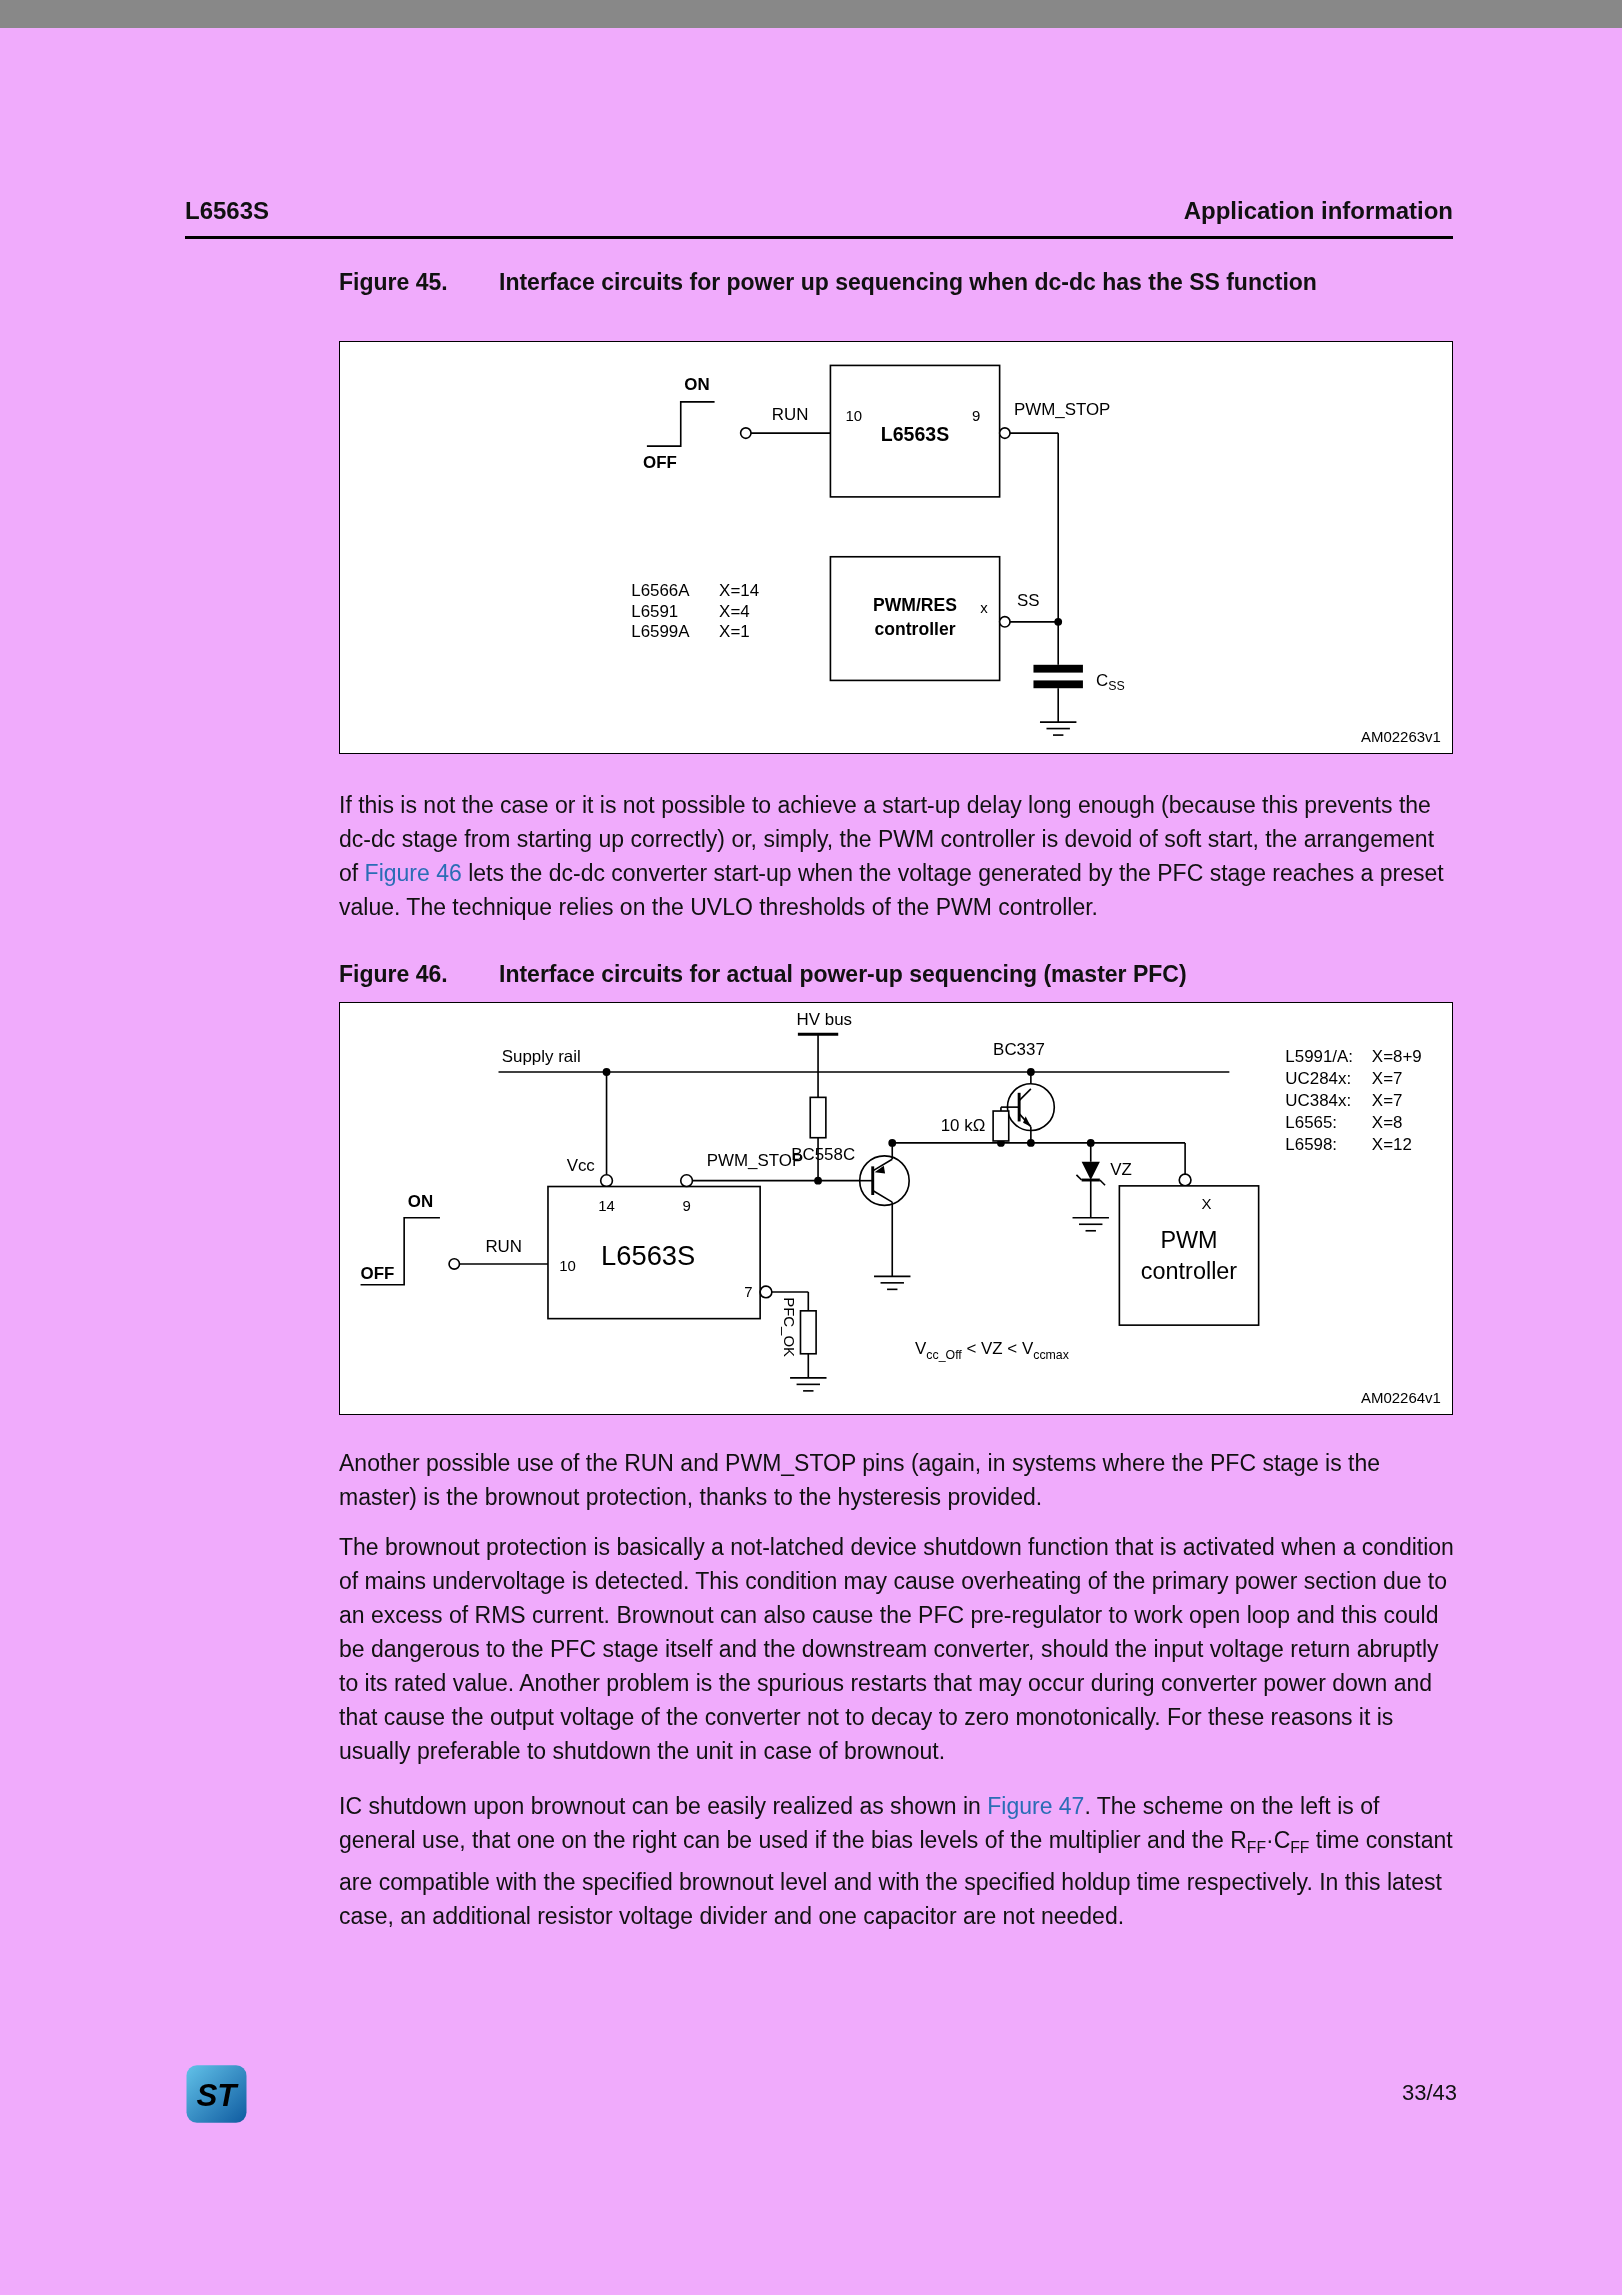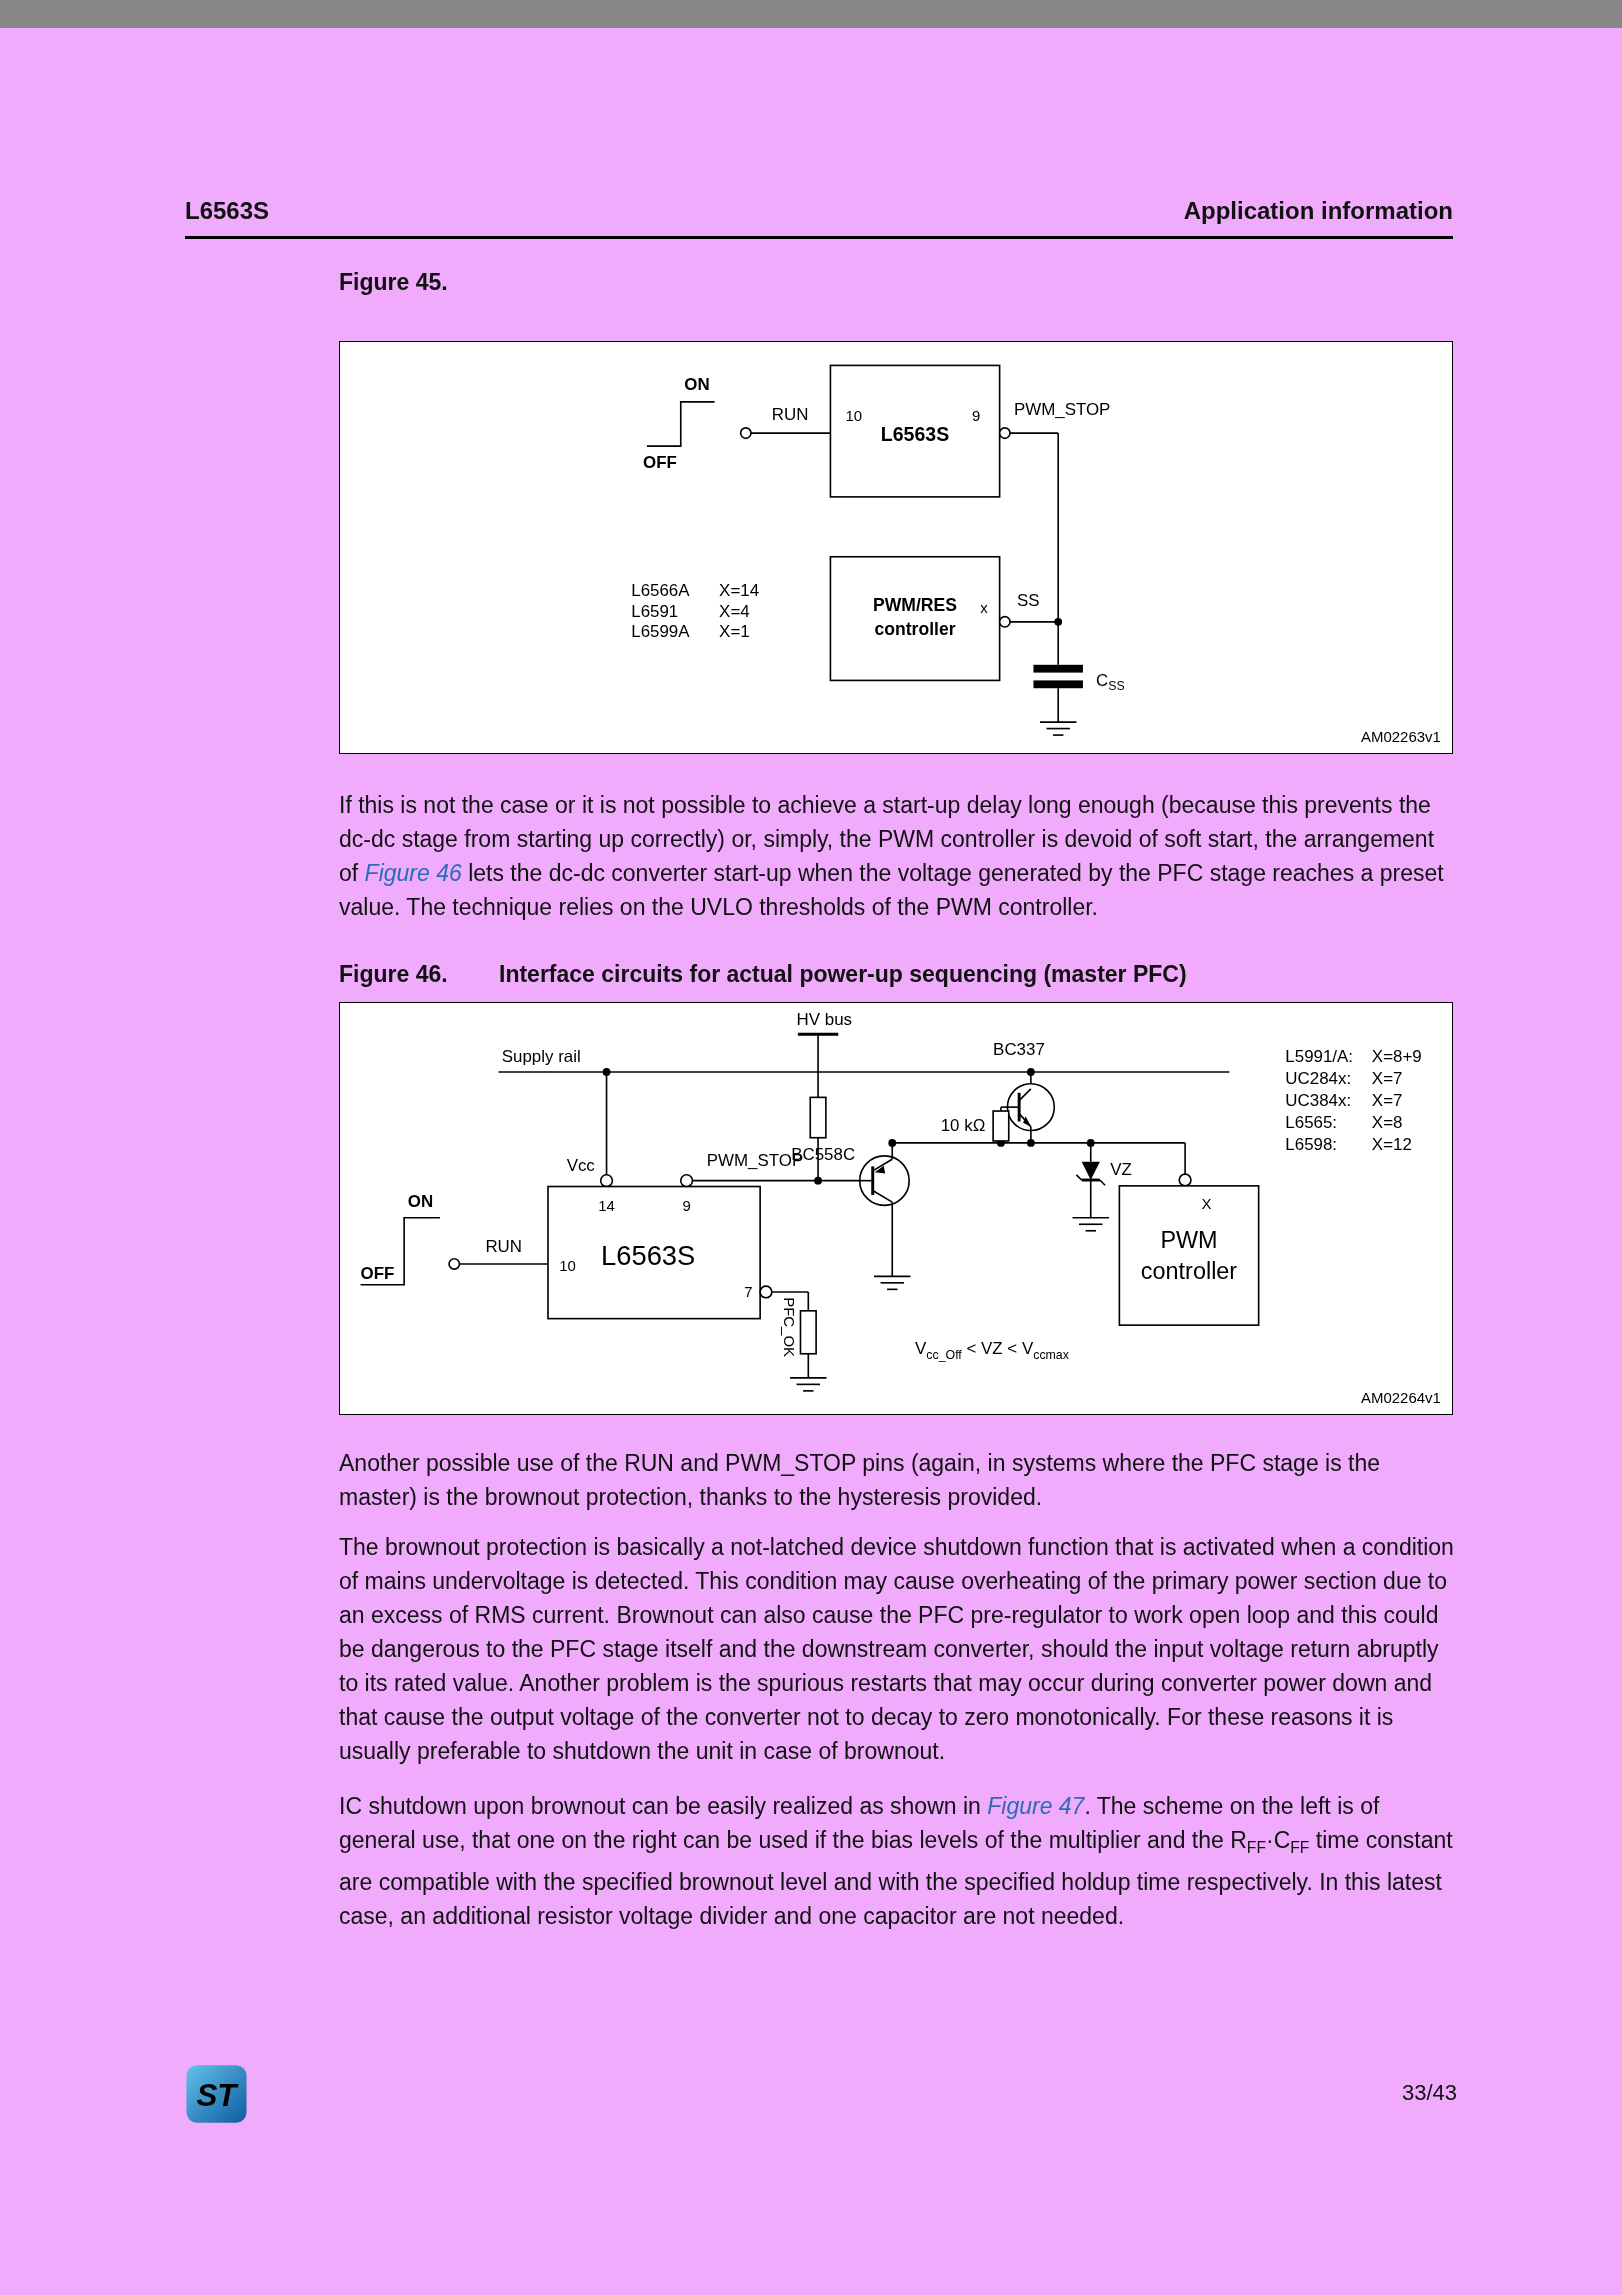--- a/index.html
+++ b/index.html
@@ -11,21 +11,21 @@
   .caption{position:absolute;left:339px;display:flex;font-weight:bold;font-size:23px;line-height:31px;align-items:center;}
   .cap-label{width:160px;flex:none;}
   .cap-title{max-width:877px;}
   #cap45{top:239px;}
   #cap46{top:931px;}
   .figbox{position:absolute;left:339px;width:1114px;height:413px;border:1.3px solid #000;box-sizing:border-box;background:#fff;}
   #fig45{top:313px;}
   #fig46{top:974px;}
   .para{position:absolute;left:339px;width:1120px;font-size:23px;line-height:34px;text-align:left;}
   #p1{top:737px;} #p2{top:1395px;} #p3{top:1479px;} #p4{top:1738px;}
-  .doclink{color:#2a6db5;font-style:italic;text-decoration:none;cursor:pointer;}
+  .doclink{color:#2a6db5;text-decoration:none;cursor:pointer;}
   .ssub{font-size:15.7px;vertical-align:-4.6px;}
   .footer-doc{position:absolute;left:339px;top:2052px;width:1114px;text-align:center;font-size:22px;}
   .footer-page{position:absolute;right:165px;top:2052px;font-size:22px;}
   .logo{position:absolute;left:185px;top:2036px;}
   svg text{font-family:"Liberation Sans",sans-serif;fill:#000;}
   .w{stroke:#000;stroke-width:2.5;fill:none;}
   .w4{stroke:#000;stroke-width:4.5;fill:none;}
   .comp{stroke:#000;stroke-width:2.5;fill:#fff;}
   .dot{fill:#000;stroke:none;}
   .lbl{font-size:26px;}
@@ -41,20 +41,21 @@
 <body>
 
 <div class="page">
 
   <div class="hdr-left">L6563S</div>
   <div class="hdr-right">Application information</div>
   <div class="hdr-rule"></div>
 
   <div class="caption" id="cap45">
     <span class="cap-label">Figure 45.</span>
+    <span class="cap-title">Interface circuits for power up sequencing when dc-dc has the SS function</span>
   </div>
 
   <div class="figbox" id="fig45">
     <svg width="1111" height="410" viewBox="0 0 1700 630">
 
       <g>
         <polyline class="w" points="468,160 520,160 520,92 572,92"></polyline>
         <text class="lbl b" x="545" y="74" text-anchor="middle">ON</text>
         <text class="lbl b" x="462" y="194">OFF</text>
       </g>

